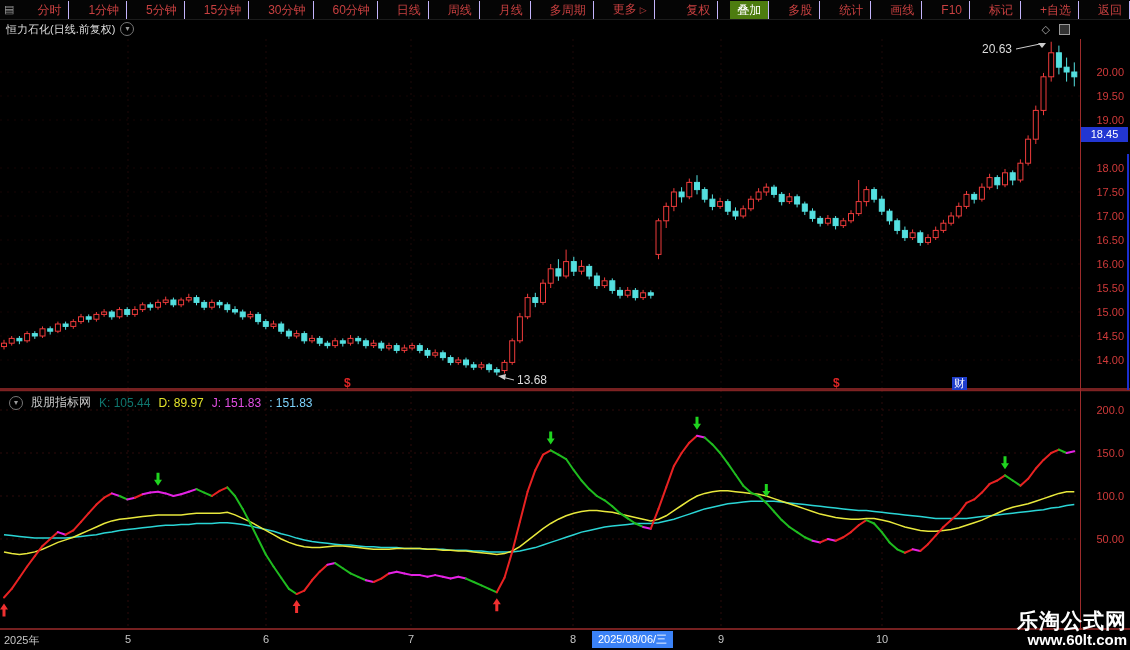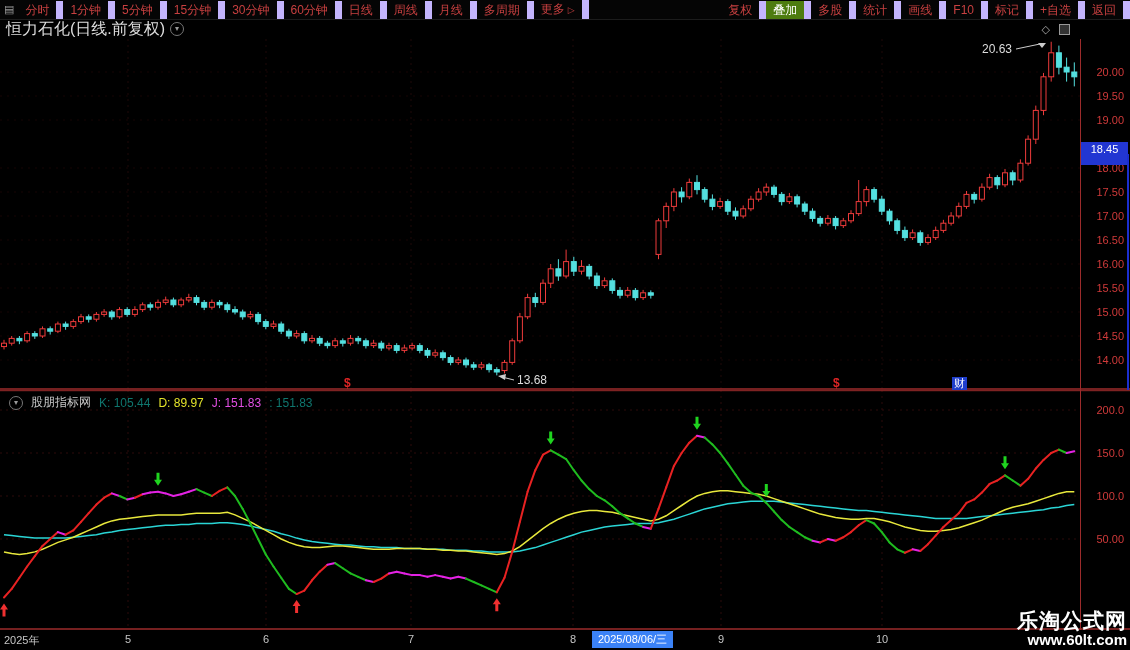--- a/index.html
+++ b/index.html
@@ -3,44 +3,44 @@
 <meta charset="utf-8">
 <style>
   html,body{margin:0;padding:0;background:#000;}
   .app{position:relative;width:1130px;height:650px;background:#000;overflow:hidden;
        font-family:"Liberation Sans",sans-serif;-webkit-font-smoothing:antialiased;}
   
   .topbar{position:absolute;top:0;left:0;width:1130px;height:19px;display:flex;
           justify-content:space-between;align-items:center;background:#050505;border-bottom:1px solid #1c1c1c;}
   .menu-left,.menu-right{display:flex;align-items:center;height:19px;}
   .app-icon{color:#999;font-size:11px;padding:0 4px;}
-  .mi{color:#c84040;font-size:12px;line-height:18px;padding:0 7px;border-right:7px solid #c4b5fd;cursor:pointer;white-space:nowrap;}
+  .mi{color:#c84040;font-size:12px;line-height:18px;padding:0 7px;border-right:1px solid #c4b5fd;cursor:pointer;white-space:nowrap;margin-left:12px;}
   .mi.active{background:#4d7c0f;color:#fff;}
   .mi .arrow{font-size:9px;margin-left:3px;color:#c84040;}
   
   .titlebar{position:absolute;top:19px;left:0;width:1130px;height:20px;display:flex;align-items:center;padding-left:6px;box-sizing:border-box;}
-  .stock-title{color:#ddd;font-size:16px;}
+  .stock-title{color:#ddd;font-size:11px;}
   .circle-icon{display:inline-flex;align-items:center;justify-content:center;width:12px;height:12px;
                border:1px solid #777;border-radius:50%;color:#999;font-size:8px;margin-left:5px;line-height:1;}
   .tr-icons{position:absolute;right:60px;top:4px;display:flex;gap:9px;color:#aaa;font-size:11px;align-items:center;}
   .sq-icon{width:9px;height:9px;border:1px solid #999;background:#333;display:inline-block;}
   
   #main-svg{position:absolute;top:39px;left:0;}
   #ind-svg{position:absolute;top:390px;left:0;}
   
-  .price-badge{position:absolute;left:1081px;top:142px;width:47px;height:23px;background:#2236d2;color:#fff;
+  .price-badge{position:absolute;left:1081px;top:127px;width:47px;height:15px;background:#2236d2;color:#fff;
                font-size:11px;text-align:center;line-height:15px;}
   .blue-edge{position:absolute;left:1127px;top:154px;width:2px;height:236px;background:#1b2fd0;}
   .dollar{position:absolute;top:376px;color:#e02525;font-size:12px;font-weight:bold;}
   .d1{left:344px;} .d2{left:833px;}
   .fin-badge{position:absolute;left:952px;top:377px;background:#1f3ecc;color:#fff;font-size:11px;line-height:13px;padding:0 2px;}
   .ind-header{position:absolute;left:4px;top:394px;display:flex;align-items:center;gap:8px;font-size:12px;}
   .ind-name{color:#c8c8c8;}
   .v{white-space:nowrap;}
-  .v.k{color:#0f766e;} .v.d{color:#e3e32a;} .v.j{color:#e44fe4;} .v.x{color:#0f766e;}
+  .v.k{color:#0f766e;} .v.d{color:#e3e32a;} .v.j{color:#e44fe4;} .v.x{color:#7dd3fc;}
   
   .timebar{position:absolute;left:0;top:630px;width:1130px;height:36px;font-size:11px;}
   .year{position:absolute;left:4px;top:3px;color:#c5c5c5;}
   .m{position:absolute;top:3px;transform:translateX(-50%);color:#c5c5c5;}
   .m0{left:128px;} .m1{left:266px;} .m2{left:411px;} .m3{left:573px;} .m4{left:721px;} .m5{left:882px;}
   .sel-date{position:absolute;left:592px;top:1px;background:#3b82f6;color:#fff;padding:1px 6px;font-size:11px;}
   
   .watermark{position:absolute;right:3px;bottom:1px;text-align:right;color:#fff;line-height:1.12;z-index:20;}
   .w1{font-size:21px;font-weight:bold;letter-spacing:1px;}
   .w2{font-size:15px;font-weight:bold;}

